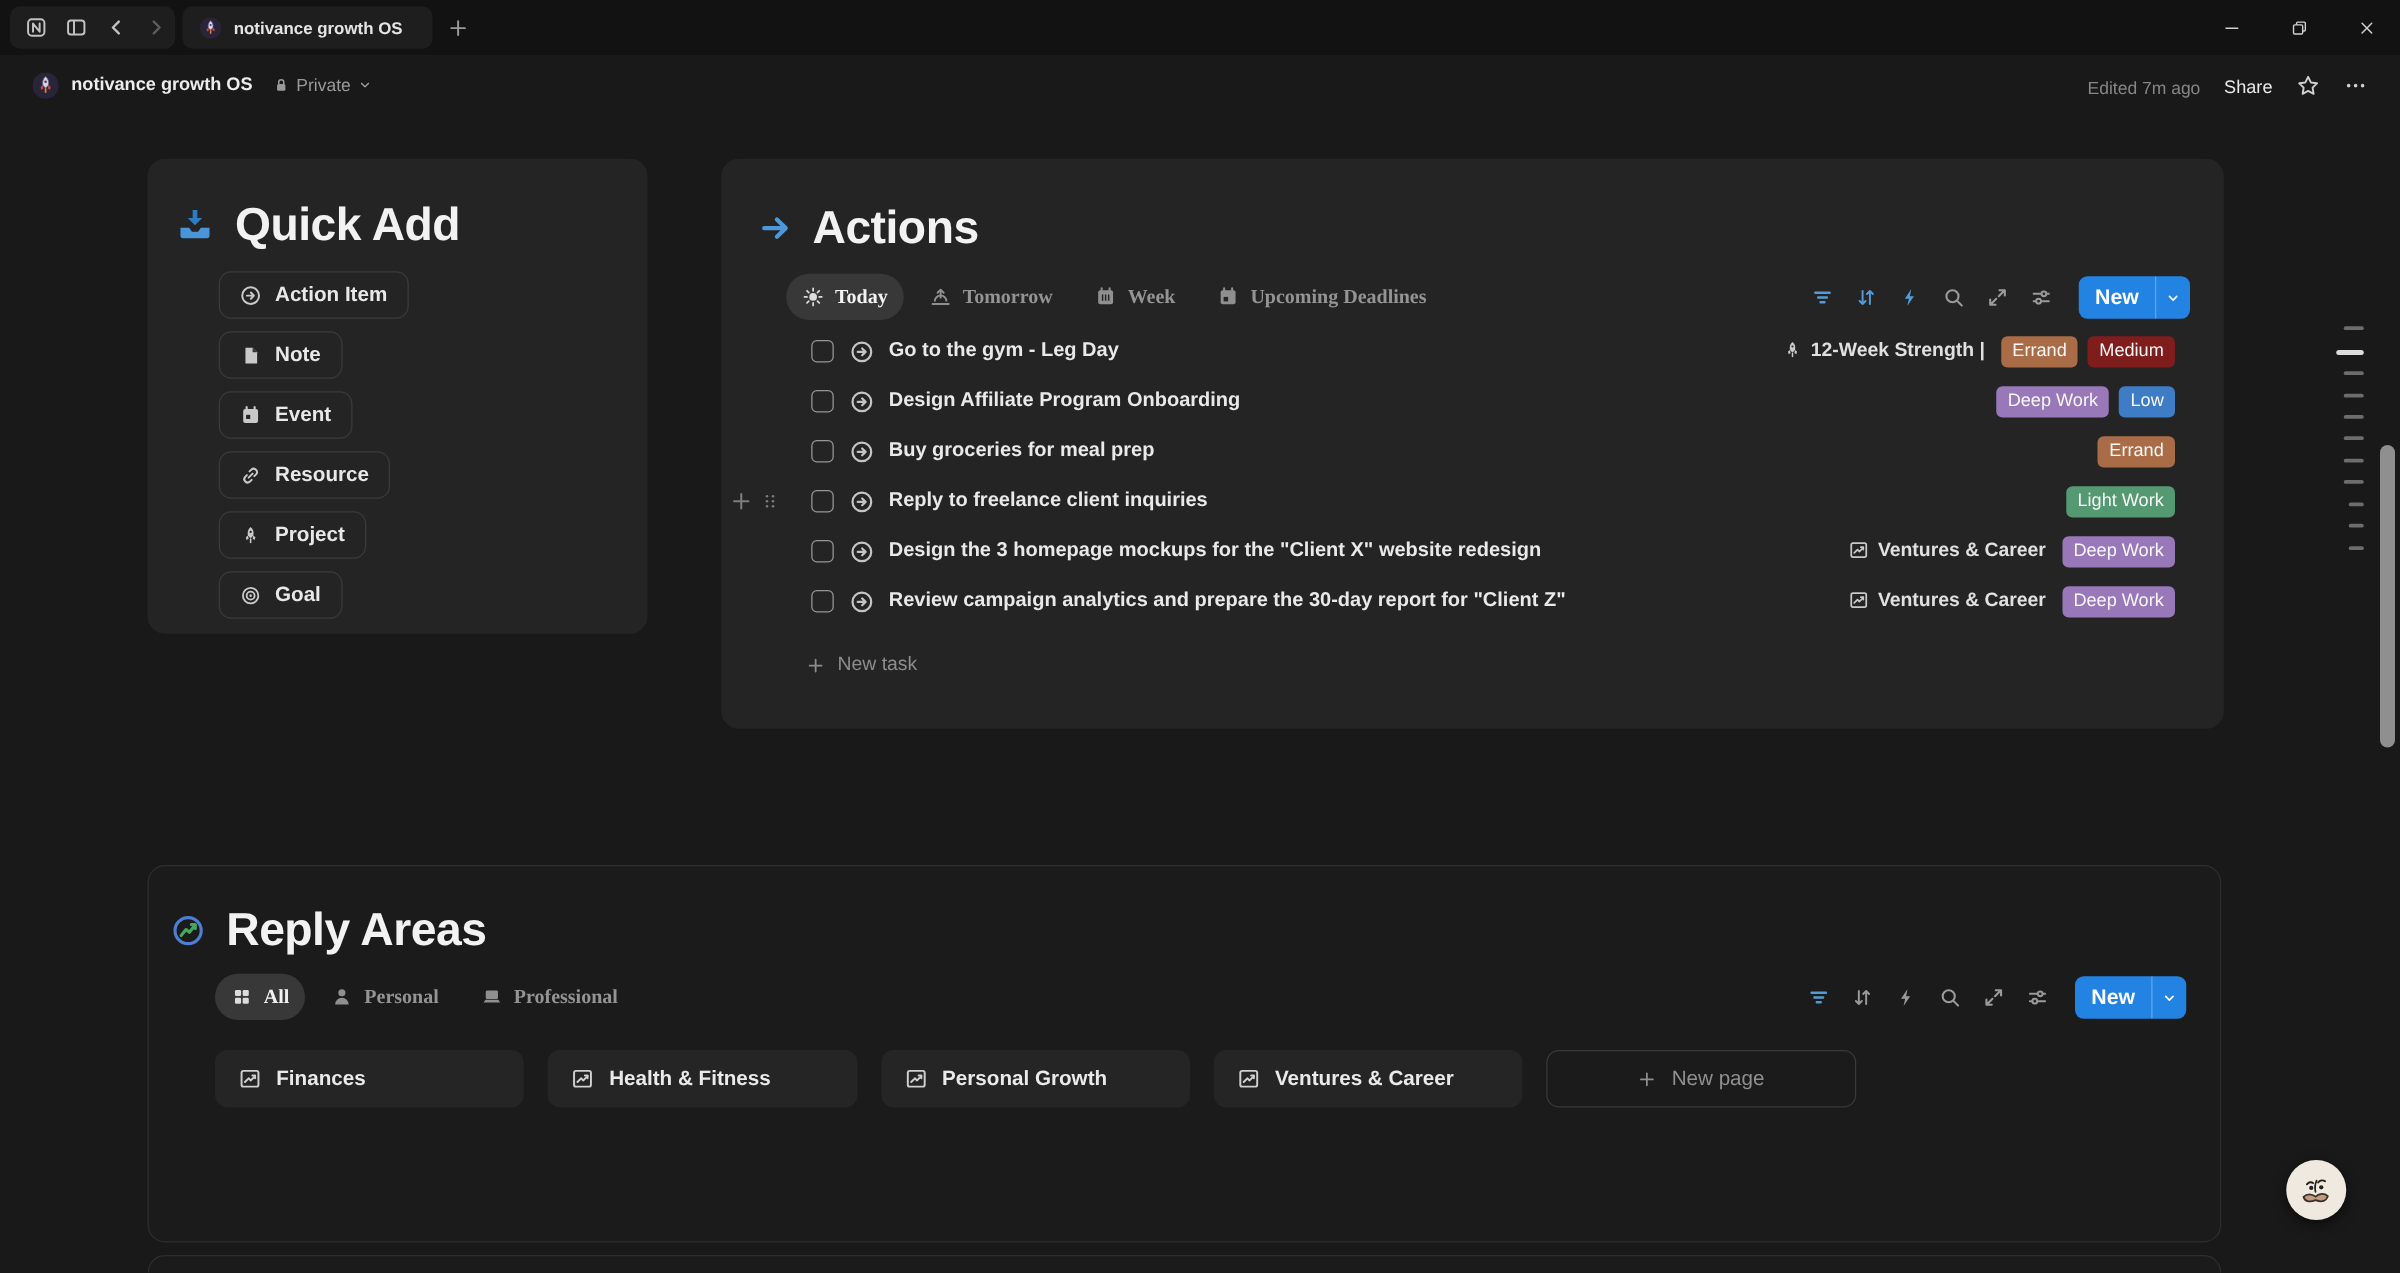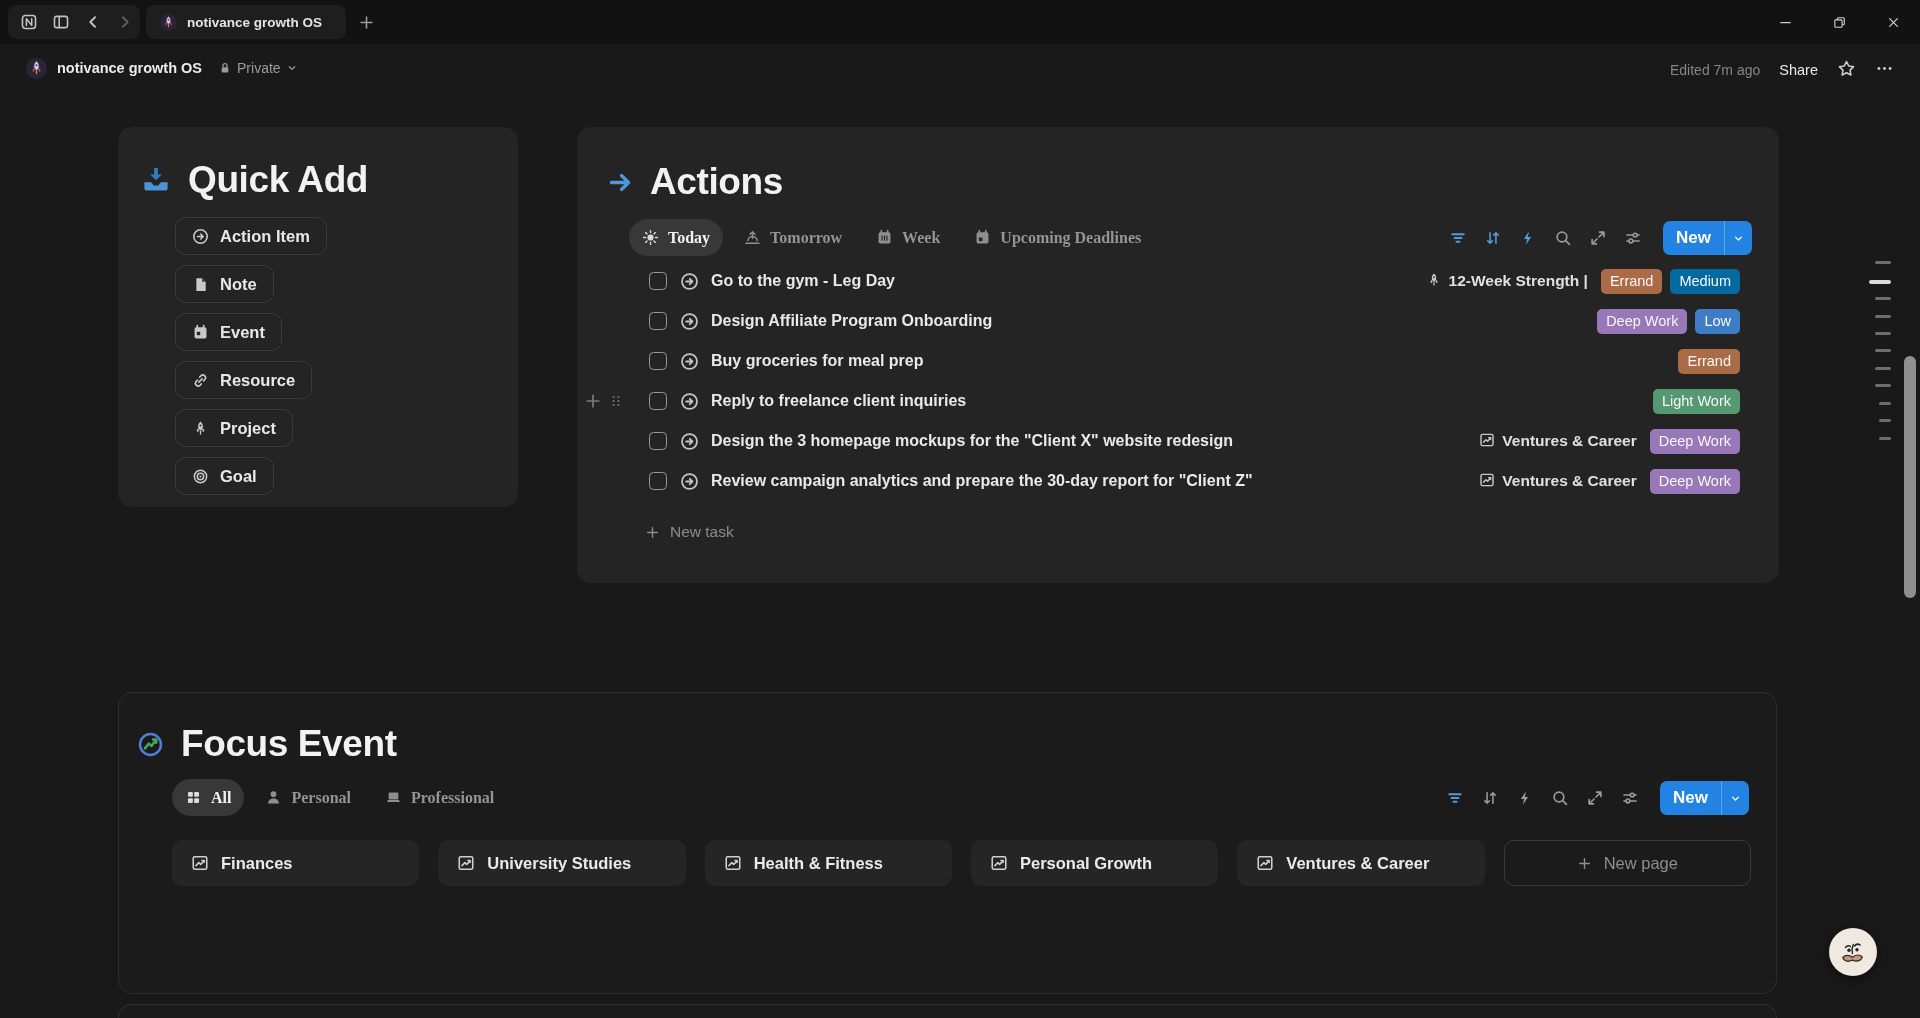--- a/index.html
+++ b/index.html
@@ -422,21 +422,21 @@
               <svg viewBox="0 0 16 16">
                 <path d="M8 1.5c1.9 1.5 2.7 4 2 6.4L8 10.1 6 7.9c-.7-2.4.1-4.9 2-6.4z" fill="currentColor"></path>
                 <circle cx="8" cy="5.2" r=".85" fill="#242424"></circle>
                 <path d="M6 7.9 4.4 9.2l.5 2.1 1.6-1zM10 7.9l1.6 1.3-.5 2.1-1.6-1z" fill="currentColor"></path>
                 <path d="M8 10.7v2.4" stroke="currentColor" stroke-width="1.2" stroke-linecap="round"></path>
               </svg>
             </span>
             <span class="rel-label">12-Week Strength |</span>
           </span>
           <span class="tag" style="background:#a96c47">Errand</span>
-          <span class="tag" style="background:#0369a1">Medium</span>
+          <span class="tag" style="background:#7f1d1d">Medium</span>
         </span>
     </div>
       <div class="task-row">
 
       <span class="checkbox"></span>
       <span class="ic task-ic">
           <svg viewBox="0 0 16 16">
             <circle cx="8" cy="8" r="6.3" fill="none" stroke="currentColor" stroke-width="1.5"></circle>
             <path d="M5.2 8h5.1M8.2 5.7 10.5 8l-2.3 2.3" fill="none" stroke="currentColor" stroke-width="1.5" stroke-linecap="round" stroke-linejoin="round"></path>
           </svg>
@@ -552,21 +552,21 @@
 
 <div class="card" id="focus">
   <div class="card-header" id="fa-header">
     <span class="ic">
         <svg viewBox="0 0 16 16">
           <circle cx="8" cy="8" r="6.2" fill="none" stroke="#4d7ed2" stroke-width="1.5"></circle>
           <path d="M4.7 10.3 7 7.5l1.6 1.3 2.6-3.3" fill="none" stroke="#45a860" stroke-width="1.5" stroke-linecap="round" stroke-linejoin="round"></path>
           <path d="M9.5 5.1h1.9v1.9" fill="none" stroke="#45a860" stroke-width="1.5" stroke-linecap="round" stroke-linejoin="round"></path>
         </svg>
       </span>
-    <span class="section-title">Focus Event</span>
+    <span class="section-title">Reply Areas</span>
   </div>
   <div class="view-tabs" id="fa-tabs">
       <span class="vtab active">
        <span class="ic" style="">
           <svg viewBox="0 0 16 16">
             <g fill="currentColor">
               <rect x="2.8" y="2.8" width="4.6" height="4.6" rx="1"></rect>
               <rect x="8.6" y="2.8" width="4.6" height="4.6" rx="1"></rect>
               <rect x="2.8" y="8.6" width="4.6" height="4.6" rx="1"></rect>
               <rect x="8.6" y="8.6" width="4.6" height="4.6" rx="1"></rect>
@@ -644,30 +644,20 @@
   <div class="page-grid">
       <button class="page-btn">
        <span class="ic" style="">
           <svg viewBox="0 0 16 16">
             <rect x="2" y="2.4" width="12" height="11.2" rx="1.4" fill="none" stroke="currentColor" stroke-width="1.4"></rect>
             <path d="M4.4 10.3 7 7.7l1.6 1.5 3-3.1" fill="none" stroke="currentColor" stroke-width="1.4" stroke-linecap="round" stroke-linejoin="round"></path>
             <path d="M9.7 5.7h1.9v1.9" fill="none" stroke="currentColor" stroke-width="1.4" stroke-linecap="round" stroke-linejoin="round"></path>
           </svg>
         </span>
         <span class="lbl">Finances</span>
-     </button>
-      <button class="page-btn">
-       <span class="ic" style="">
-          <svg viewBox="0 0 16 16">
-            <rect x="2" y="2.4" width="12" height="11.2" rx="1.4" fill="none" stroke="currentColor" stroke-width="1.4"></rect>
-            <path d="M4.4 10.3 7 7.7l1.6 1.5 3-3.1" fill="none" stroke="currentColor" stroke-width="1.4" stroke-linecap="round" stroke-linejoin="round"></path>
-            <path d="M9.7 5.7h1.9v1.9" fill="none" stroke="currentColor" stroke-width="1.4" stroke-linecap="round" stroke-linejoin="round"></path>
-          </svg>
-        </span>
-        <span class="lbl">University Studies</span>
      </button>
       <button class="page-btn">
        <span class="ic" style="">
           <svg viewBox="0 0 16 16">
             <rect x="2" y="2.4" width="12" height="11.2" rx="1.4" fill="none" stroke="currentColor" stroke-width="1.4"></rect>
             <path d="M4.4 10.3 7 7.7l1.6 1.5 3-3.1" fill="none" stroke="currentColor" stroke-width="1.4" stroke-linecap="round" stroke-linejoin="round"></path>
             <path d="M9.7 5.7h1.9v1.9" fill="none" stroke="currentColor" stroke-width="1.4" stroke-linecap="round" stroke-linejoin="round"></path>
           </svg>
         </span>
         <span class="lbl">Health &amp; Fitness</span>

